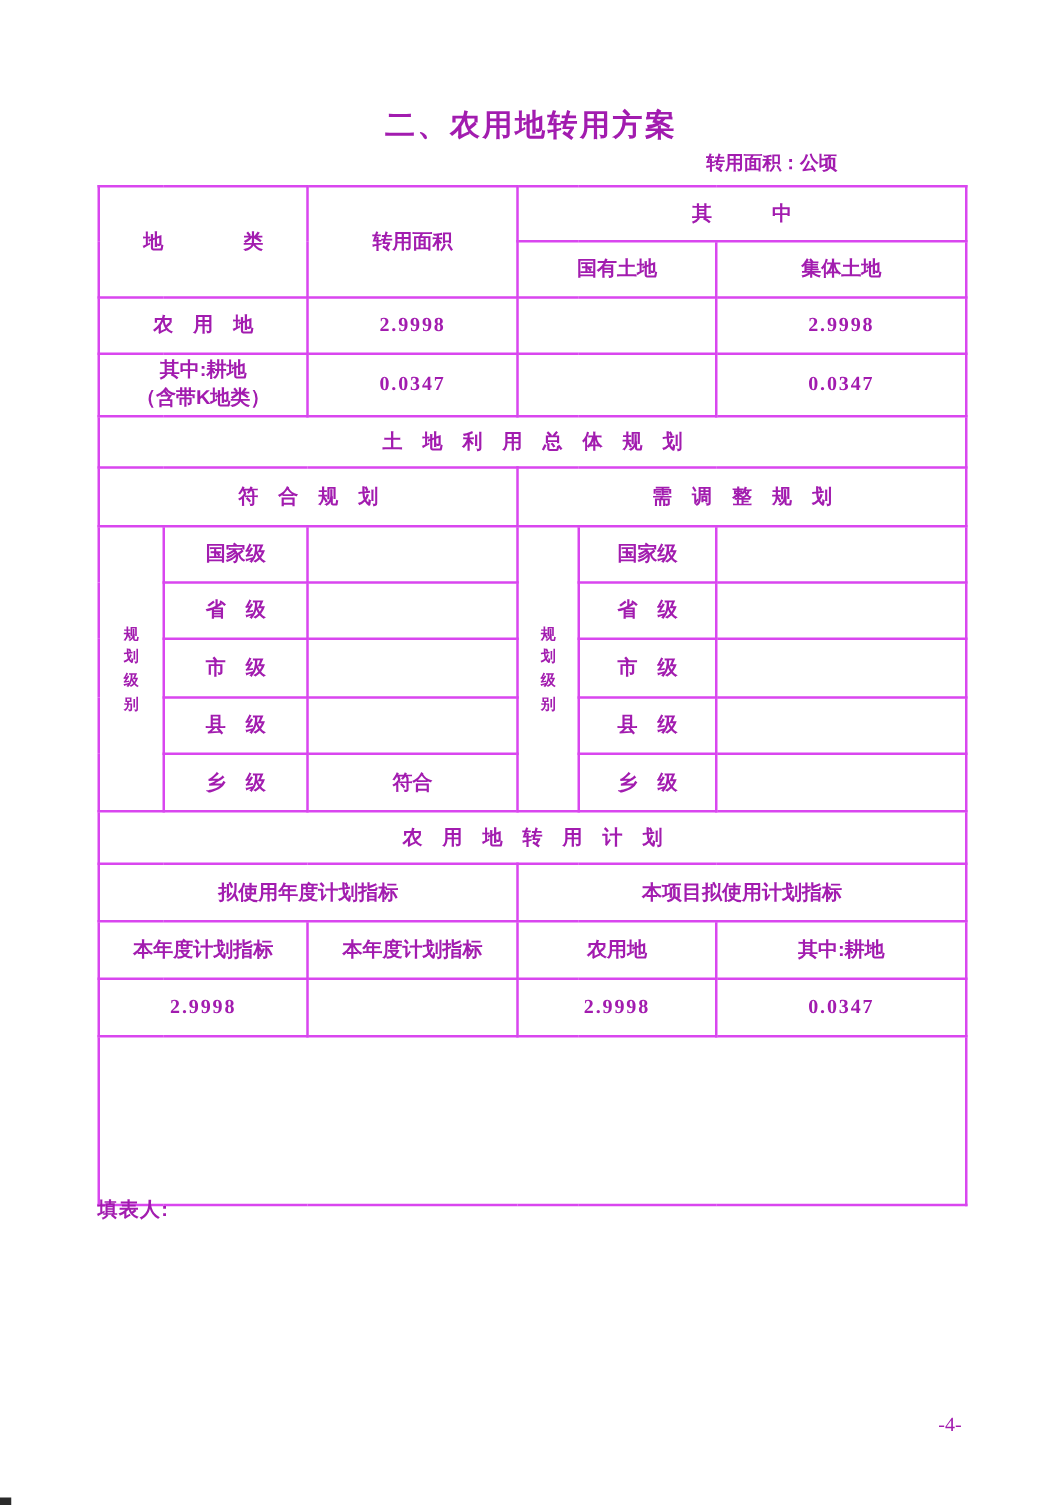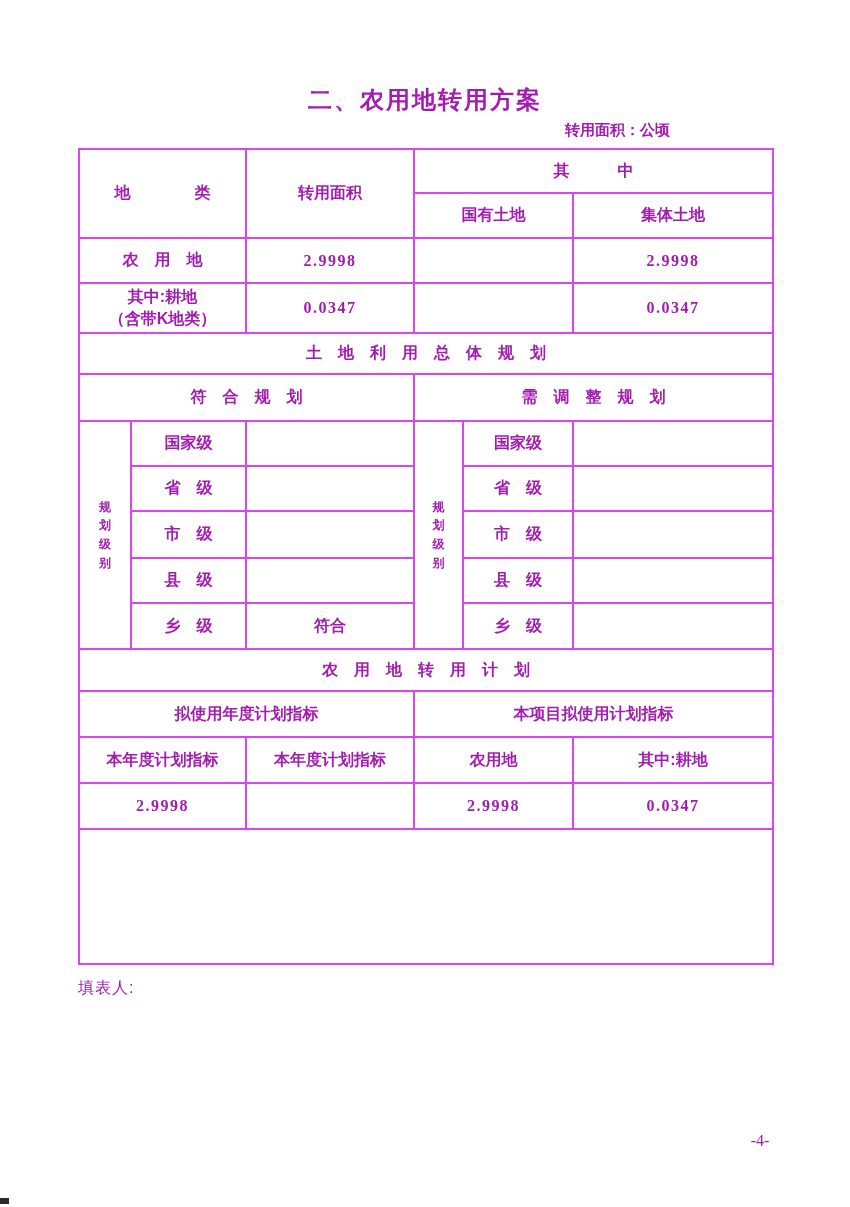--- a/index.html
+++ b/index.html
@@ -27,22 +27,22 @@
     font-family:"Liberation Serif", serif; font-weight:normal;
     font-size:17px; letter-spacing:1.5px;
   }
   td.two-line { font-size:15px; line-height:1.35; }
   td.sec { font-size:17px; }
   td.vcell div {
     width:18px; margin:0 auto; line-height:1.55; word-break:break-all;
     font-size:12px; font-weight:bold;
   }
   .filler {
-    position:absolute; left:78px; top:978px;
-    font-size:16px; font-weight:normal; letter-spacing:1px;text-align:right;
+    position:absolute; left:78px; top:958px;
+    font-size:16px; font-weight:bold; letter-spacing:1px;text-align:right;
   }
   .page-num {
     position:absolute; left:735px; top:1132px; width:50px; text-align:center;
     font-family:"Liberation Serif", serif; font-size:16px; font-weight:normal;
   }
   .speck {
     position:absolute; left:0px; top:1198px; width:9px; height:6px; background:#2b2b2b;
   }
 </style>
 </head>

